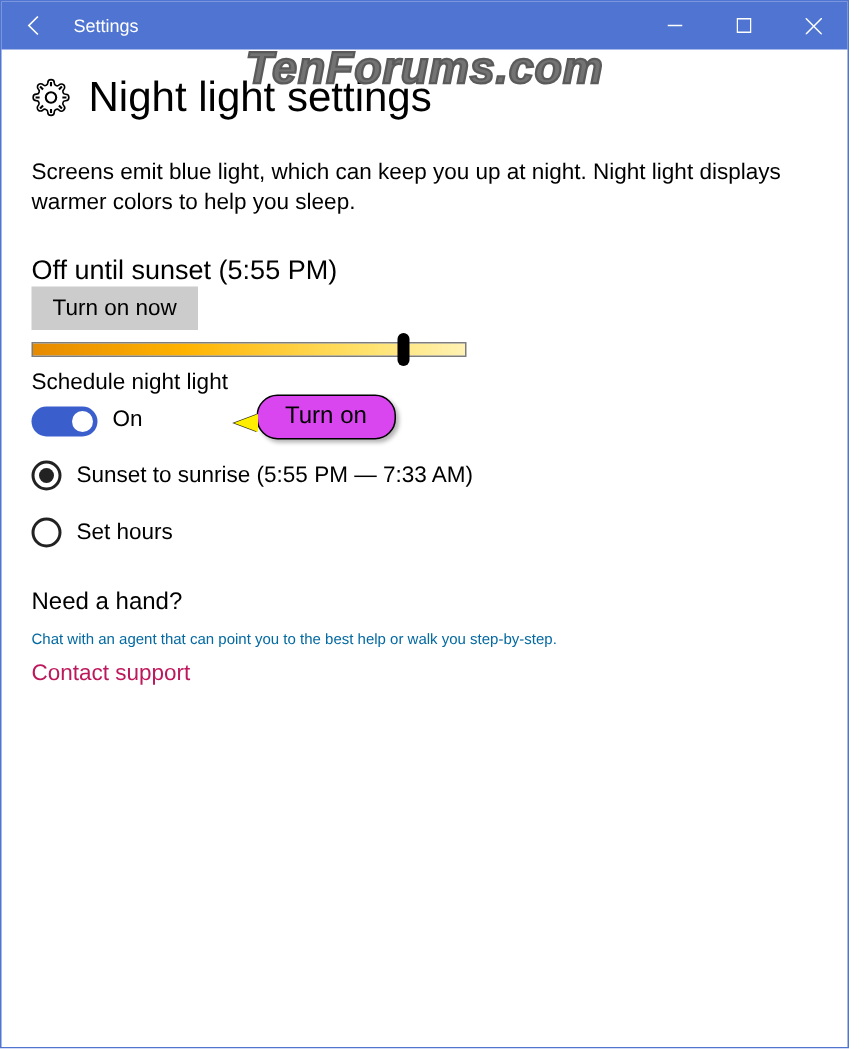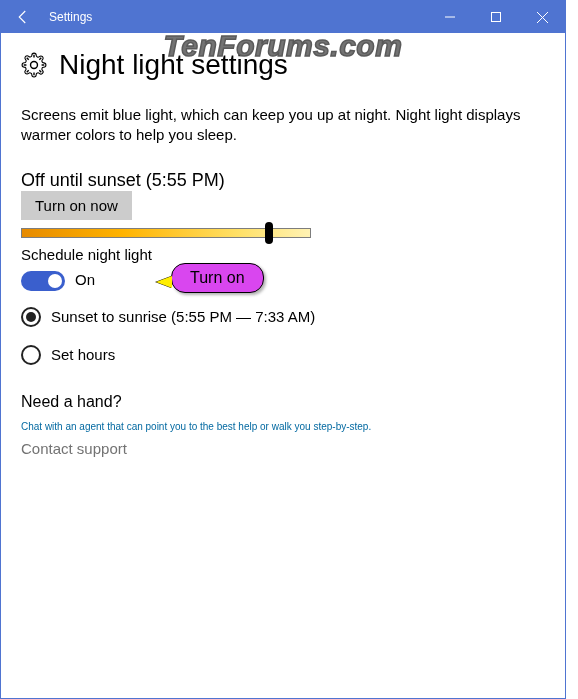--- a/index.html
+++ b/index.html
@@ -28,21 +28,21 @@
   .toggle-knob { position: absolute; right: 3px; top: 3px; width: 14px; height: 14px; background: #fff; border-radius: 50%; }
   .toggle-state { font-size: 15px; }
   .callout { position: absolute; left: 150px; top: -8px; display: flex; align-items: center; }
   .callout-bubble { background: #d946ef; border: 1px solid #000; border-radius: 14px; padding: 5px 18px; font-weight: normal; font-size: 16px; position: relative; box-shadow: 2px 2px 3px rgba(0,0,0,.3); }
   .callout-tail { position: absolute; left: -16px; top: 12px; width: 0; height: 0; border-top: 6px solid transparent; border-bottom: 6px solid transparent; border-right: 16px solid #ffee00; filter: drop-shadow(-1px 0 0 #000); }
   .radio-row { display: flex; align-items: center; gap: 10px; font-size: 15px; margin-bottom: 18px; }
   .radio { width: 20px; height: 20px; border: 2px solid #222; border-radius: 50%; display: inline-flex; align-items: center; justify-content: center; flex-shrink: 0; }
   .radio.checked::after { content: ""; width: 10px; height: 10px; background: #222; border-radius: 50%; }
   .help-h { font-size: 16px; font-weight: 400; margin-top: 28px; margin-bottom: 10px; }
   .help-p { font-size: 10px; color: #0369a1; margin-bottom: 8px; }
-  .link { color: #737373; font-size: 15px; }
+  .link { color: #be185d; font-size: 15px; }
   .watermark { position: absolute; top: 28px; left: 0; width: 100%; text-align: center; font-size: 30px; font-weight: bold; font-style: italic; color: #737373; -webkit-text-stroke: 1.5px #5a5a5a; letter-spacing: .5px; pointer-events: none; font-family: Arial, sans-serif; }
 </style>
 </head>
 <body>
 
 <div class="window">
 
   <div class="titlebar">
     <div class="back-btn">
       <svg width="18" height="18" viewBox="0 0 24 24" fill="none" stroke="#fff" stroke-width="1.5">

